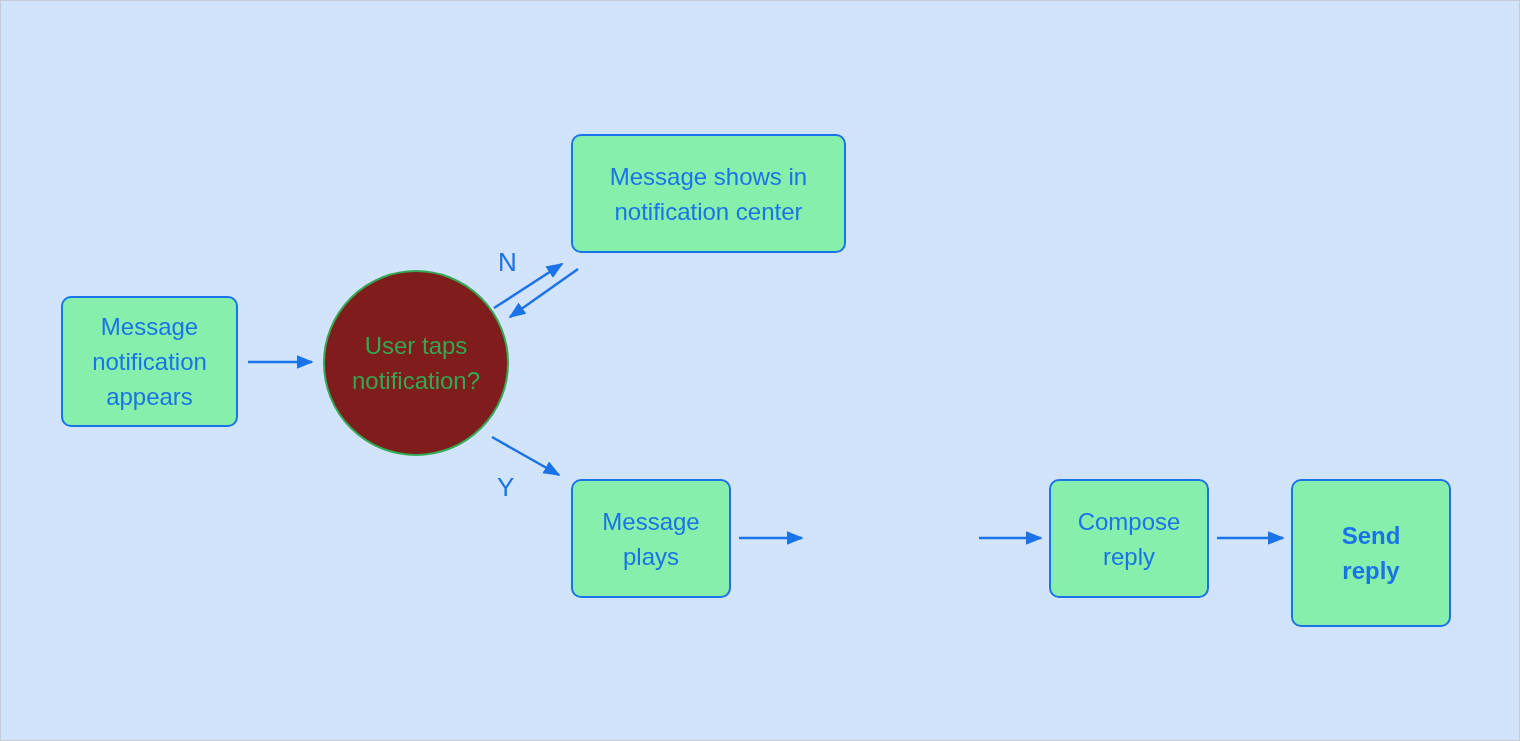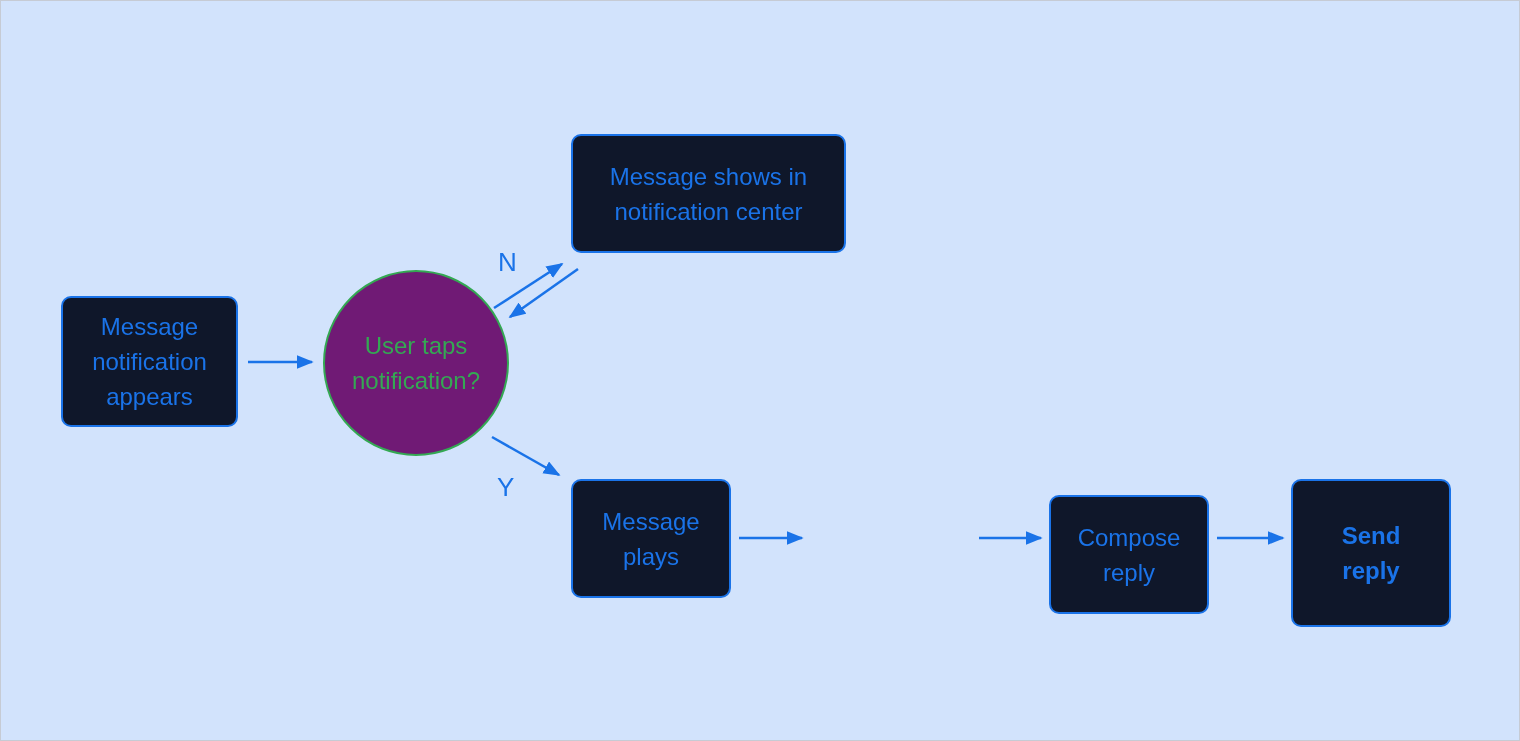--- a/index.html
+++ b/index.html
@@ -23,29 +23,29 @@
     position: absolute;
     display: flex;
     align-items: center;
     justify-content: center;
     text-align: center;
     white-space: pre-line;
     box-sizing: border-box;
     font-size: 24px;
     line-height: 35px;
     color: #1A73E8;
-    background: #0f172a;
+    background: #86efac;
     border: 2.5px solid #1A73E8;
     border-radius: 10px;
   }
   .node.decision {
     border-radius: 50%;
     color: #34A853;
     border-color: #34A853;
-    background: #701a75;
+    background: #7f1d1d;
   }
   .edge-label {
     position: absolute;
     font-size: 26px;
     line-height: 30px;
     color: #1A73E8;
   }
 </style>
 </head>
 <body>
@@ -74,21 +74,21 @@
   <div class="node decision" style="left:322px; top:269px; width:186px; height:186px;">User taps
 notification?</div>
 
   <div class="node" style="left:570px; top:133px; width:275px; height:119px;">Message shows in
 notification center</div>
 
   <div class="node" style="left:570px; top:478px; width:160px; height:119px;">Message
 plays</div>
 
 
-  <div class="node" style="left:1048px; top:478px; width:160px; height:119px;margin-top:16px;">Compose
+  <div class="node" style="left:1048px; top:478px; width:160px; height:119px;">Compose
 reply</div>
 
   <div class="node" style="left:1290px; top:478px; width:160px; height:148px;font-weight:bold;">Send
 reply</div>
 
   <div class="edge-label" style="left:497px; top:246px;">N</div>
 
   <div class="edge-label" style="left:496px; top:471px;">Y</div>
 
 </div>

